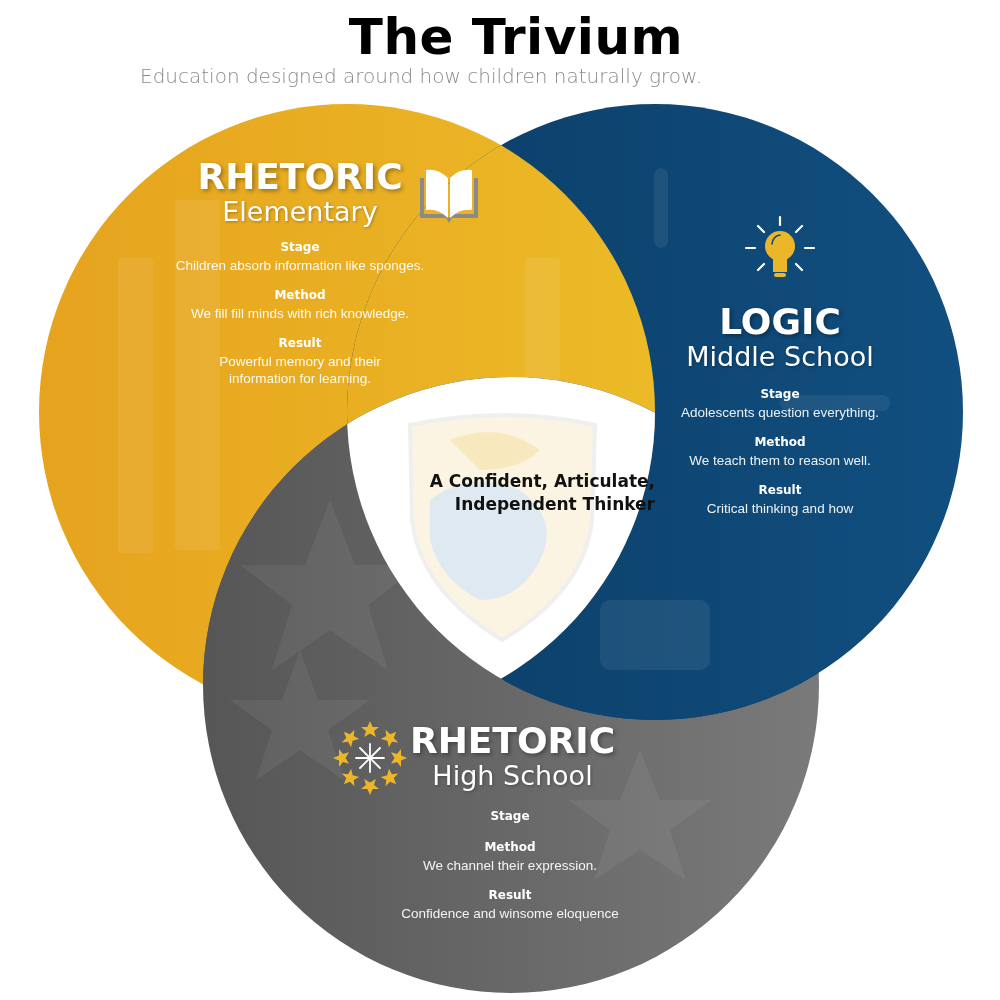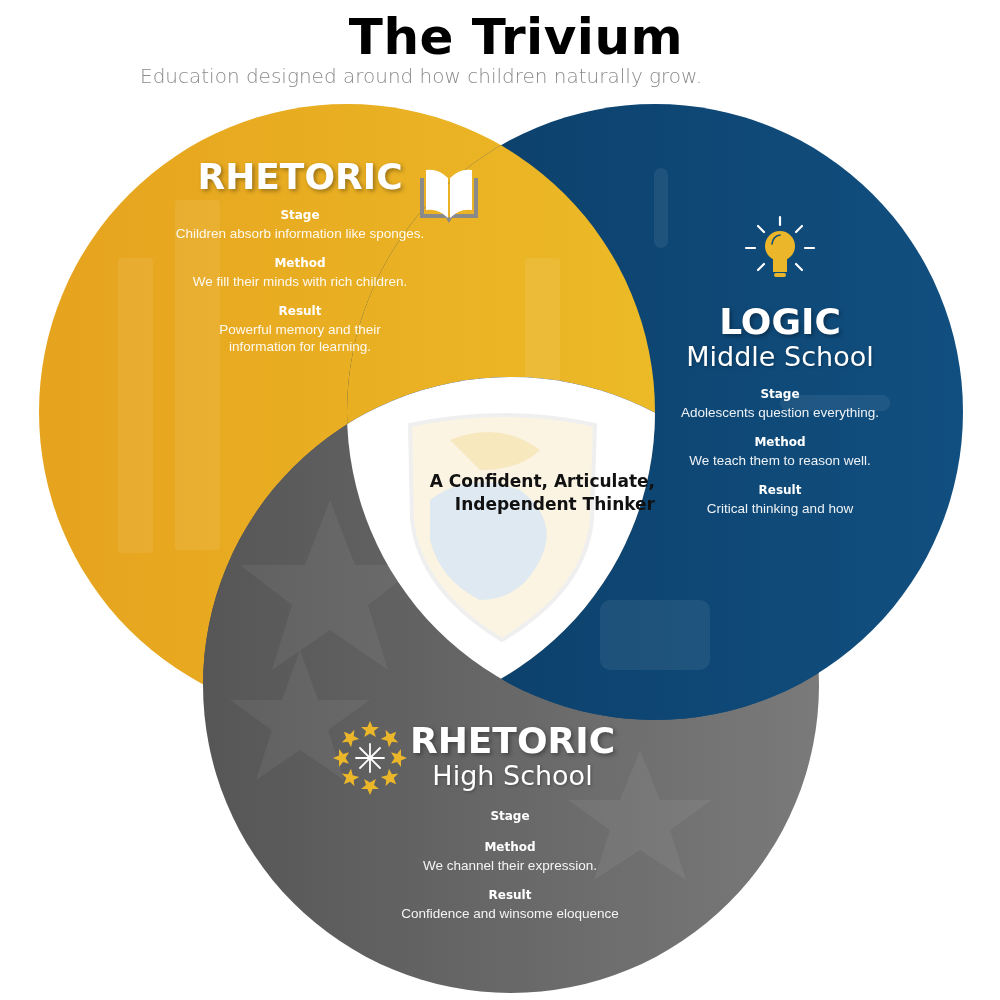--- a/index.html
+++ b/index.html
@@ -124,24 +124,25 @@
       <line x1="0" y1="-14" x2="0" y2="14"></line>
       <line x1="-14" y1="0" x2="14" y2="0"></line>
       <line x1="-10" y1="-10" x2="10" y2="10"></line>
       <line x1="-10" y1="10" x2="10" y2="-10"></line>
     </g>
   </g>
 </svg>
 
 <div class="block" style="left:150px; top:158px; width:300px;">
   <div class="heading" style="margin-left:0px;">RHETORIC</div>
+  <div class="sub">Elementary</div>
   <div class="lab" style="margin-top:10px;">Stage</div>
   <div class="txt">Children absorb information like sponges.</div>
   <div class="lab">Method</div>
-  <div class="txt">We fill their minds with rich children.</div>
+  <div class="txt">We fill fill minds with rich knowledge.</div>
   <div class="lab">Result</div>
   <div class="txt">Powerful memory and their</div>
   <div class="txt">information for learning.</div>
 </div>
 
 <div class="block" style="left:640px; top:303px; width:280px;">
   <div class="heading">LOGIC</div>
   <div class="sub">Middle School</div>
   <div class="lab" style="margin-top:12px;">Stage</div>
   <div class="txt">Adolescents question everything.</div>

